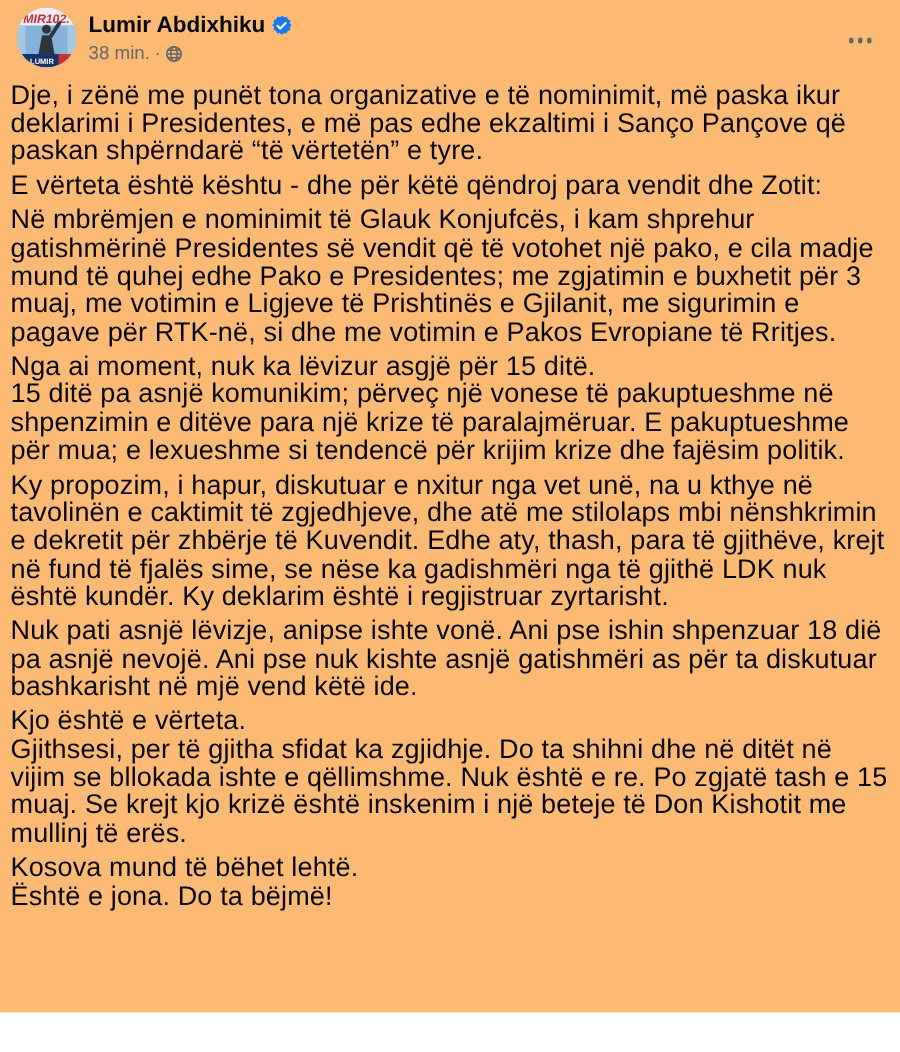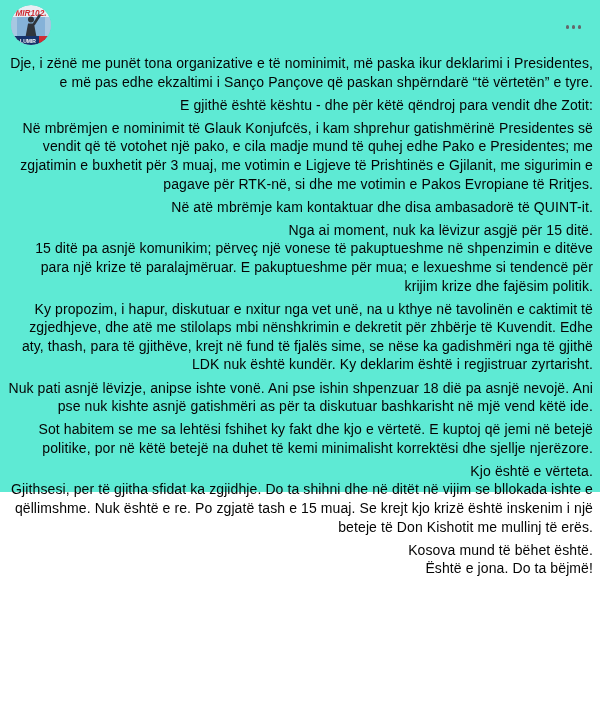--- a/index.html
+++ b/index.html
@@ -4,21 +4,21 @@
 <style>
   * { margin: 0; padding: 0; box-sizing: border-box; }
   html, body { background: #ffffff; }
   body {
     width: 600px; height: 701px;
     font-family: "Liberation Sans", "DejaVu Sans", sans-serif;
     color: var(--text, #050505);
     overflow: hidden;
     position: relative;
   }
-  .post { width: 600px; height: 492px; background: #5eead4; padding: 5px 7px 10px 7px; }
+  .post { width: 600px; height: 675px; background: #fdba74; padding: 5px 7px 10px 7px; }
 
   
   .post-header { display: flex; align-items: flex-start; position: relative; padding-left: 4px; }
   .avatar {
     width: 40px; height: 40px; border-radius: 50%;
     overflow: hidden; flex: 0 0 40px; cursor: pointer;
     box-shadow: 0 0 0 1px rgba(0,0,0,.08) inset;
   }
   .avatar svg { display: block; }
   .head-text { margin-left: 8px; padding-top: 2px; }
@@ -39,27 +39,26 @@
     display: flex; gap: 2.5px; padding: 6px 4px; border-radius: 6px; cursor: pointer;
   }
   .more-btn i {
     width: 3.5px; height: 3.5px; border-radius: 50%;
     background: var(--secondary, #65676b); display: block;
   }
 
   
   .post-body { margin-top: 9px; padding: 0 0 0 0; }
   .post-paragraph {
-    font-size: 14px;
+    font-size: 18px;
     line-height: 18.6px;
     color: var(--text, #050505);
     margin: 0 0 4.5px 0;
     white-space: pre-wrap;
     letter-spacing: 0.1px;
-    text-align: right;
   }
   .post-paragraph:last-child { margin-bottom: 0; }
 </style>
 </head>
 <body>
 
 <div class="post">
 
   <div class="post-header">
 
@@ -79,37 +78,57 @@
           <circle cx="20" cy="14.5" r="3" fill="#2f353c"></circle>
           <path d="M14.5 32 L17 18.5 L23 18.5 L25.5 32 Z" fill="#2f353c"></path>
           <path d="M23 19 L28.5 10.5" stroke="#2f353c" stroke-width="2.6" stroke-linecap="round" fill="none"></path>
           <rect x="0" y="31" width="40" height="9" fill="#16336b"></rect>
           <rect x="28" y="31" width="12" height="9" fill="#cf2e34"></rect>
           <text x="17" y="37.6" font-size="5" font-weight="bold" text-anchor="middle" fill="#ffffff" font-family="Liberation Sans, sans-serif">LUMIR</text>
         </g>
       </svg>
     </div>
 
+    <div class="head-text">
+      <div class="name-row">
+        <span class="profile-name">Lumir Abdixhiku</span>
+        <span class="badge">
+          <svg width="14" height="14" viewBox="0 0 24 24">
+            <path fill="#1877f2" d="M12 1l2.7 2.2 3.4-.6 1.2 3.3 3.2 1.4-.7 3.4L24 13l-2.2 2.7.6 3.4-3.3 1.2-1.4 3.2-3.4-.7L12 25l-2.7-2.2-3.4.6-1.2-3.3-3.2-1.4.7-3.4L0 13l2.2-2.7-.6-3.4 3.3-1.2 1.4-3.2 3.4.7z" transform="scale(0.92) translate(1,-0.5)"></path>
+            <path d="M6.8 12.3l3.1 3.1 6.3-6.3" stroke="#ffffff" stroke-width="2.4" fill="none" stroke-linecap="round" stroke-linejoin="round"></path>
+          </svg>
+        </span>
+      </div>
+      <div class="meta-row">
+        <span class="meta-time">38 min.</span>
+        <span>·</span>
+        <span class="globe">
+          <svg width="12" height="12" viewBox="0 0 16 16">
+            <circle cx="8" cy="8" r="6.4" fill="none" stroke="#65676b" stroke-width="1.5"></circle>
+            <ellipse cx="8" cy="8" rx="2.9" ry="6.4" fill="none" stroke="#65676b" stroke-width="1.3"></ellipse>
+            <path d="M1.8 8h12.4M2.8 4.6h10.4M2.8 11.4h10.4" stroke="#65676b" stroke-width="1.3" fill="none"></path>
+          </svg>
+        </span>
+      </div>
+    </div>
 
     <div class="more-btn">
       <i></i>
         <i></i>
         <i></i>
     </div>
   </div>
 
   <div class="post-body">
       <p class="post-paragraph">Dje, i zënë me punët tona organizative e të nominimit, më paska ikur deklarimi i Presidentes, e më pas edhe ekzaltimi i Sanço Pançove që paskan shpërndarë “të vërtetën” e tyre.</p>
-      <p class="post-paragraph">E gjithë është kështu - dhe për këtë qëndroj para vendit dhe Zotit:</p>
+      <p class="post-paragraph">E vërteta është kështu - dhe për këtë qëndroj para vendit dhe Zotit:</p>
       <p class="post-paragraph">Në mbrëmjen e nominimit të Glauk Konjufcës, i kam shprehur gatishmërinë Presidentes së vendit që të votohet një pako, e cila madje mund të quhej edhe Pako e Presidentes; me zgjatimin e buxhetit për 3 muaj, me votimin e Ligjeve të Prishtinës e Gjilanit, me sigurimin e pagave për RTK-në, si dhe me votimin e Pakos Evropiane të Rritjes.</p>
-      <p class="post-paragraph">Në atë mbrëmje kam kontaktuar dhe disa ambasadorë të QUINT-it.</p>
       <p class="post-paragraph">Nga ai moment, nuk ka lëvizur asgjë për 15 ditë.
 15 ditë pa asnjë komunikim; përveç një vonese të pakuptueshme në shpenzimin e ditëve para një krize të paralajmëruar. E pakuptueshme për mua; e lexueshme si tendencë për krijim krize dhe fajësim politik.</p>
       <p class="post-paragraph">Ky propozim, i hapur, diskutuar e nxitur nga vet unë, na u kthye në tavolinën e caktimit të zgjedhjeve, dhe atë me stilolaps mbi nënshkrimin e dekretit për zhbërje të Kuvendit. Edhe aty, thash, para të gjithëve, krejt në fund të fjalës sime, se nëse ka gadishmëri nga të gjithë LDK nuk është kundër. Ky deklarim është i regjistruar zyrtarisht.</p>
       <p class="post-paragraph">Nuk pati asnjë lëvizje, anipse ishte vonë. Ani pse ishin shpenzuar 18 dië pa asnjë nevojë. Ani pse nuk kishte asnjë gatishmëri as për ta diskutuar bashkarisht në mjë vend këtë ide.</p>
-      <p class="post-paragraph">Sot habitem se me sa lehtësi fshihet ky fakt dhe kjo e vërtetë. E kuptoj që jemi në betejë politike, por në këtë betejë na duhet të kemi minimalisht korrektësi dhe sjellje njerëzore.</p>
       <p class="post-paragraph">Kjo është e vërteta.
 Gjithsesi, per të gjitha sfidat ka zgjidhje. Do ta shihni dhe në ditët në vijim se bllokada ishte e qëllimshme. Nuk është e re. Po zgjatë tash e 15 muaj. Se krejt kjo krizë është inskenim i një beteje të Don Kishotit me mullinj të erës.</p>
-      <p class="post-paragraph">Kosova mund të bëhet është.
+      <p class="post-paragraph">Kosova mund të bëhet lehtë.
 Është e jona. Do ta bëjmë!</p>
     </div>
 
 </div>
 
 </body></html>

